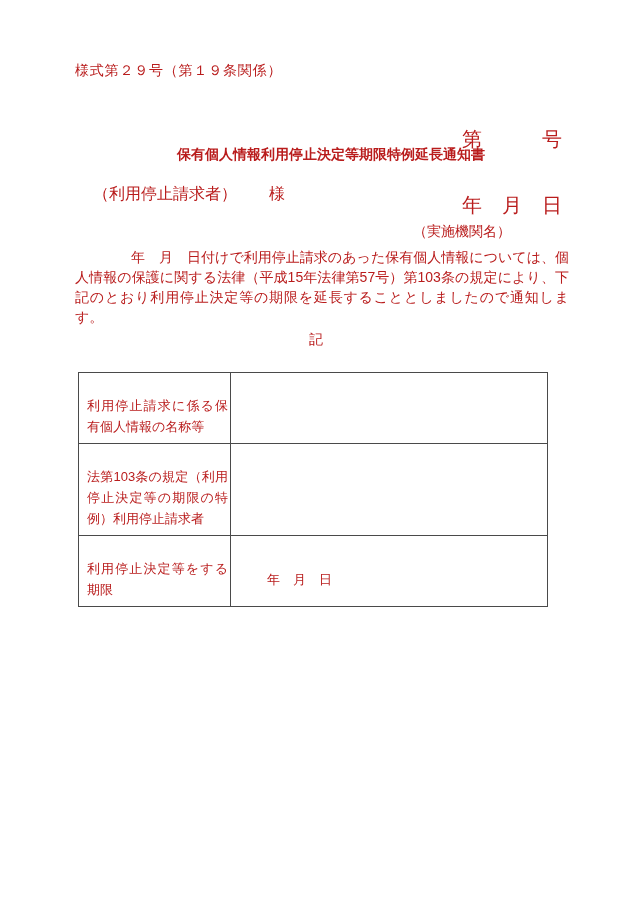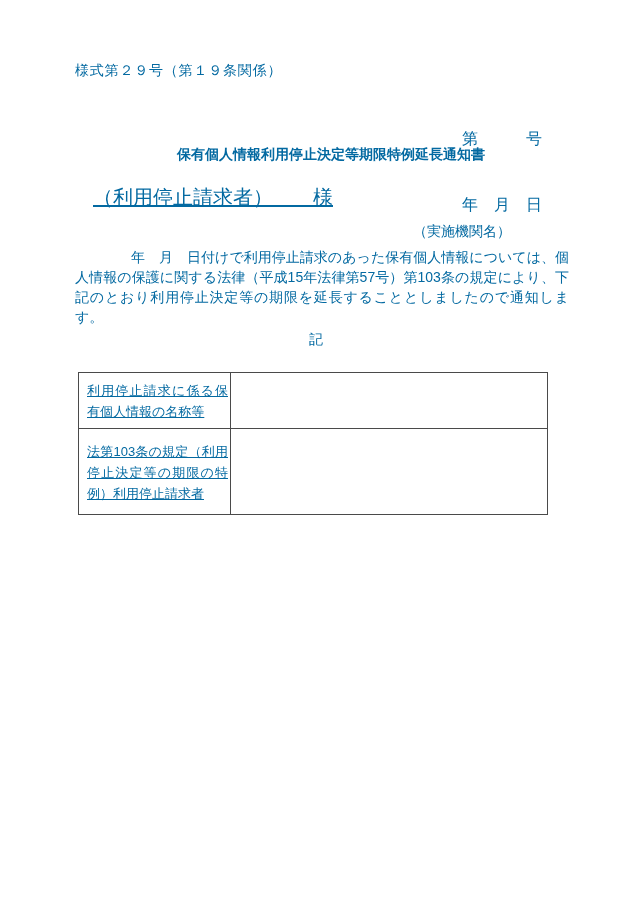--- a/index.html
+++ b/index.html
@@ -5,58 +5,57 @@
   html, body {
     margin: 0;
     padding: 0;
     background: #ffffff;
   }
   .page {
     position: relative;
     width: 630px;
     height: 769px;
     background: #ffffff;
-    color: #0369a1;
+    color: #b91c1c;
     font-family: "Liberation Sans", sans-serif;
     overflow: hidden;
   }
   .form-number {
     position: absolute;
     left: 75px;
     top: 62px;
     font-size: 14px;
     letter-spacing: 0.8px;
     font-family: "Liberation Serif", serif;
     white-space: pre;
   }
   .doc-meta {
     position: absolute;
     left: 462px;
     top: 84px;
-    font-size: 16px;
+    font-size: 20px;
     line-height: 22px;
     white-space: pre;
   }
   .doc-title {
     position: absolute;
     left: 16px;
     top: 146px;
     width: 630px;
     margin: 0;
     text-align: center;
     font-size: 14px;
     font-weight: bold;
   }
   .addressee {
     position: absolute;
     left: 93px;
     top: 184px;
-    font-size: 20px;
+    font-size: 16px;
     white-space: pre;
-    text-decoration: underline;
   }
   .issuer {
     position: absolute;
     left: 413px;
     top: 211px;
     font-size: 14px;
     white-space: pre;
     margin-top: 12px;
   }
   .body-text {
@@ -84,22 +83,21 @@
     top: 372px;
     width: 469px;
     border-collapse: collapse;
     table-layout: fixed;
     font-size: 13px;
     line-height: 21px;
   }
   .terms-table td {
     border: 1px solid #4a4a4a;
     vertical-align: middle;
-    padding: 7px 2px 6px 8px;
-    text-decoration: underline;
+    padding: 22px 2px 6px 8px;
   }
   .terms-table .row-1 { height: 56px; }
   .terms-table .row-2 { height: 86px; }
   .terms-table .row-3 { height: 56px; }
   .terms-table .label-cell {
     text-align: justify;
   }
   .terms-table .value-cell {
     padding-left: 36px;
     white-space: pre;
@@ -142,17 +140,21 @@
     </colgroup>
     <tbody>
       <tr class="row-1">
         <td class="label-cell">利用停止請求に係る保有個人情報の名称等</td>
         <td class="value-cell"></td>
       </tr>
       <tr class="row-2">
         <td class="label-cell">法第103条の規定（利用停止決定等の期限の特例）利用停止請求者</td>
         <td class="value-cell"></td>
       </tr>
+      <tr class="row-3">
+        <td class="label-cell">利用停止決定等をする期限</td>
+        <td class="value-cell">年　月　日</td>
+      </tr>
     </tbody>
   </table>
 
 
 </div>
 
 </body></html>

